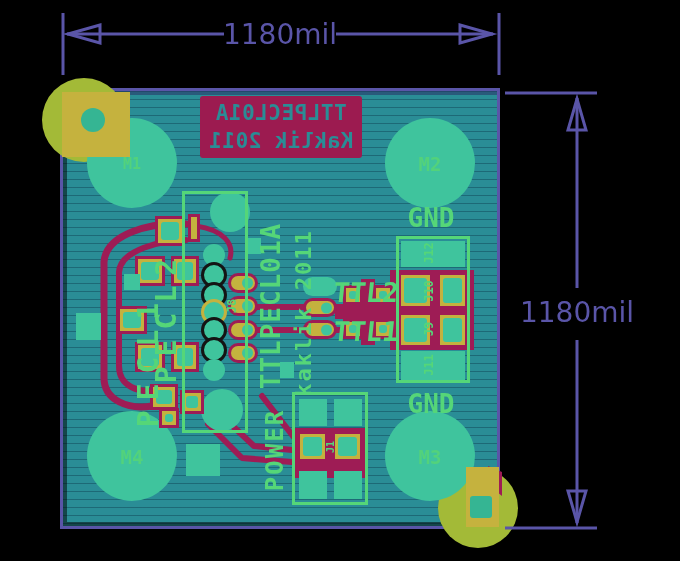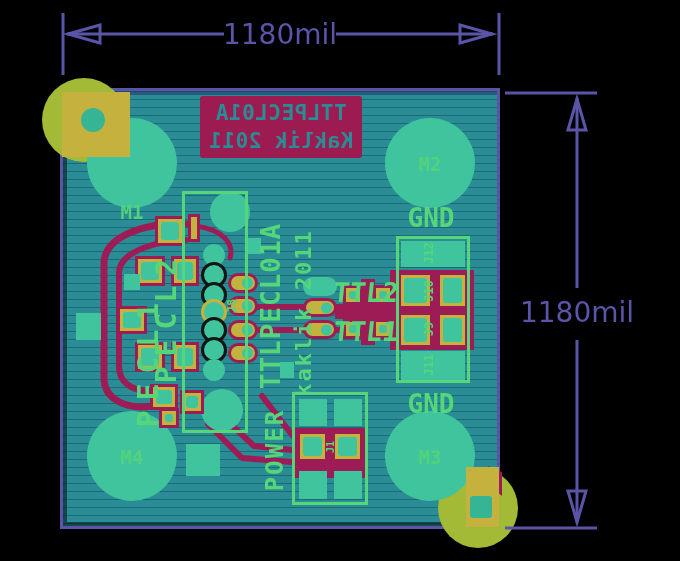--- a/index.html
+++ b/index.html
@@ -136,21 +136,21 @@
   <div class="outline-g" style="left:396px;top:236px;width:74px;height:147px;"></div>
   <div class="outline-g" style="left:292px;top:392px;width:76px;height:113px;"></div>
 
   <div class="silk-block">
     <div class="mirror">
       <div>TTLPECL01A</div>
       <div>Kaklik 2011</div>
     </div>
   </div>
 
-  <div class="htext" style="left:132px;top:164px;font-size:19px;color:#53d27b;margin-top:48px;">M1</div>
+  <div class="htext" style="left:132px;top:164px;font-size:15px;color:#53d27b;">M1</div>
   <div class="htext" style="left:430px;top:164px;font-size:19px;color:#53d27b;">M2</div>
   <div class="htext" style="left:430px;top:457px;font-size:19px;color:#53d27b;">M3</div>
   <div class="htext" style="left:132px;top:457px;font-size:19px;color:#53d27b;">M4</div>
 
   <div class="htext" style="left:431px;top:218px;font-size:26px;">GND</div>
   <div class="htext" style="left:431px;top:404px;font-size:26px;">GND</div>
   <div class="htext skew" style="left:366px;top:292px;font-size:27px;">TTL2</div>
   <div class="htext skew" style="left:366px;top:331px;font-size:27px;">TTL1</div>
   <div class="vtext" style="left:166px;top:316px;font-size:28px;letter-spacing:10px;">PECL2</div>
   <div class="vtext" style="left:148px;top:360px;font-size:28px;letter-spacing:10px;">PECL1</div>

